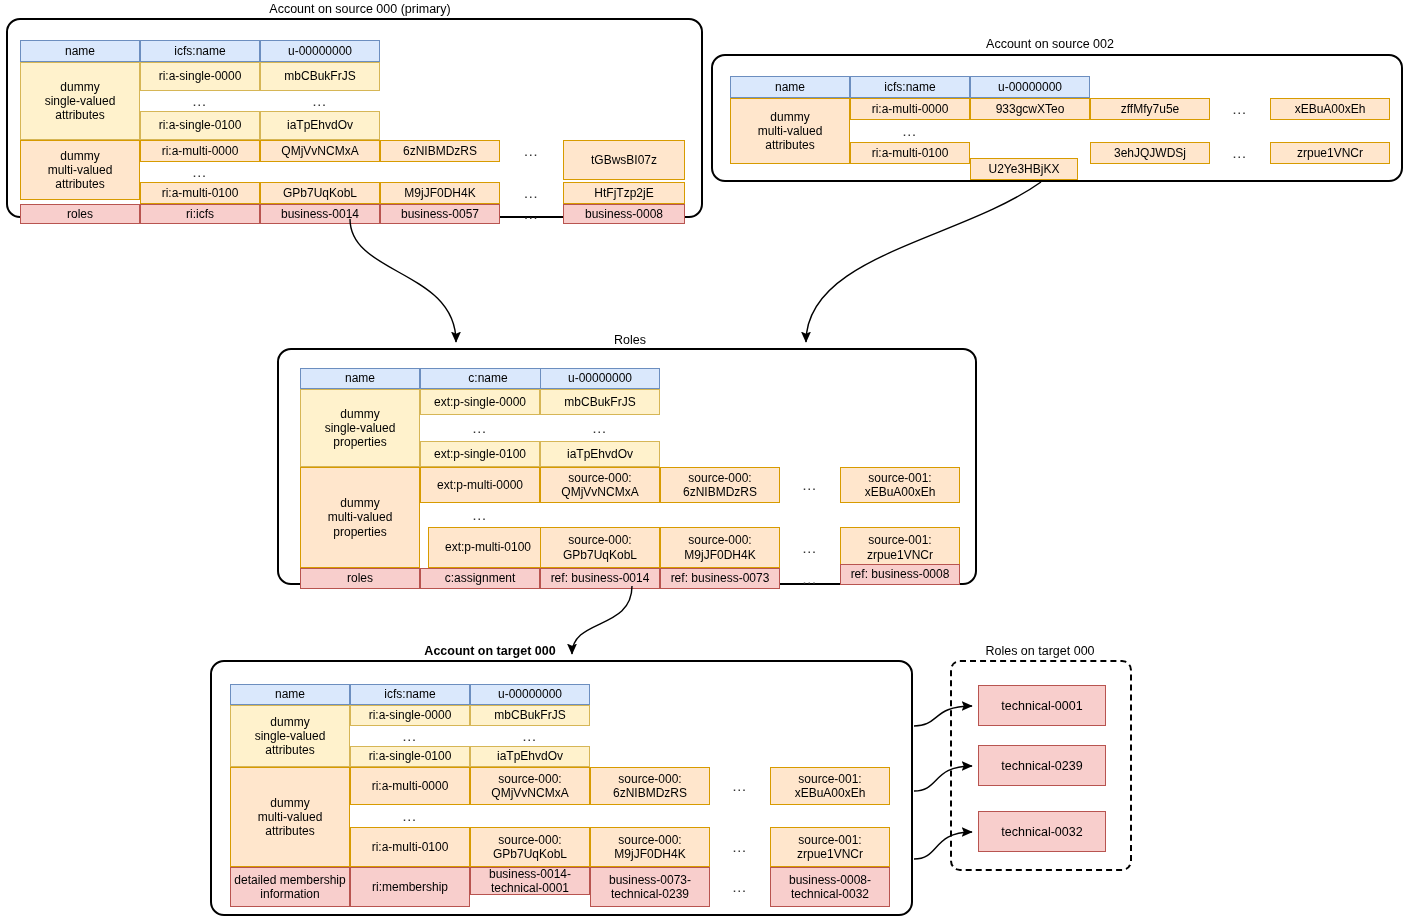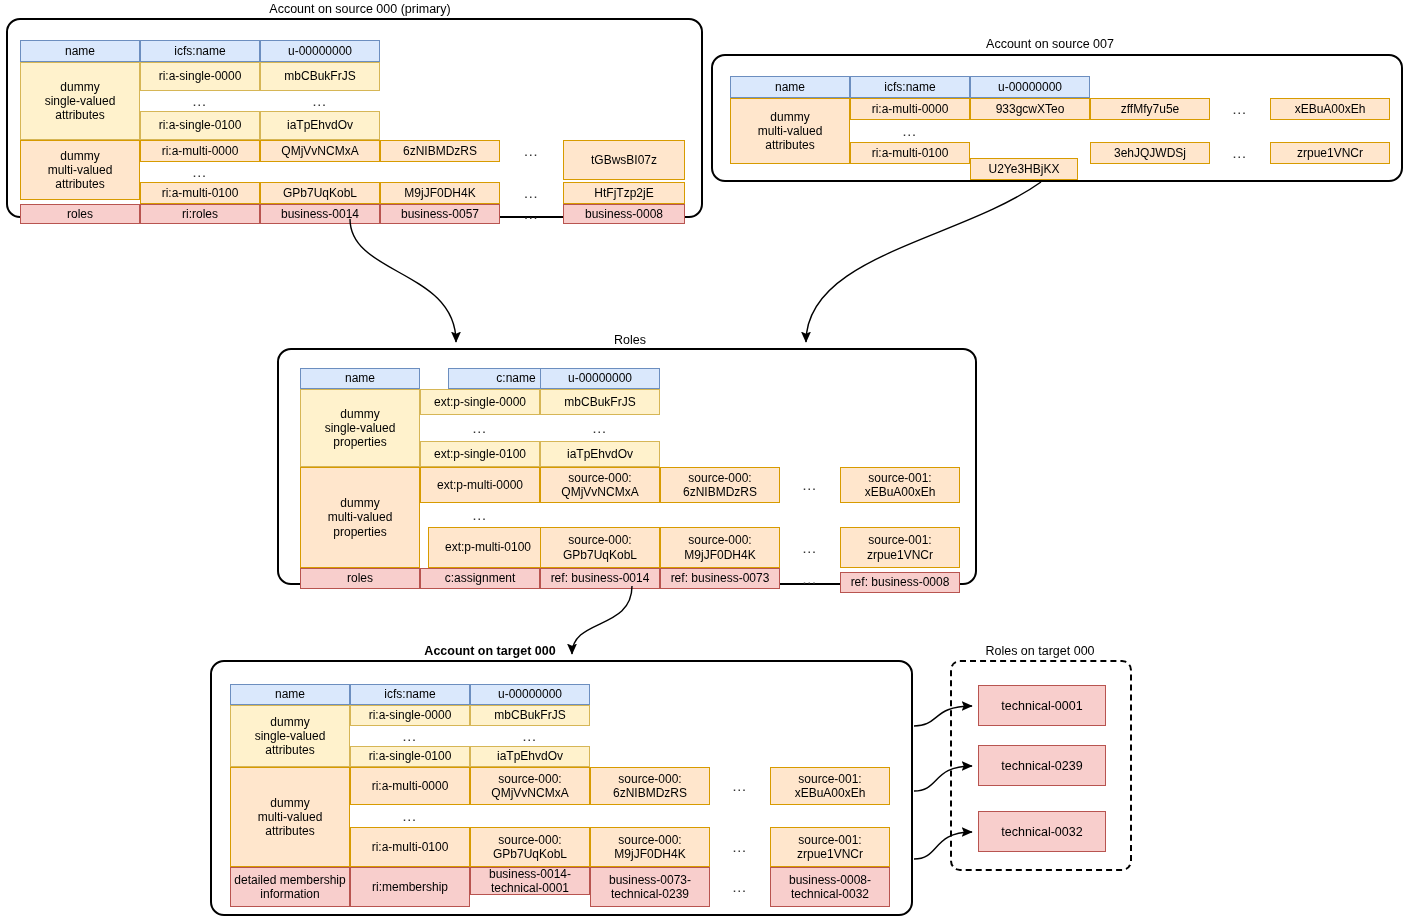--- a/index.html
+++ b/index.html
@@ -26,21 +26,21 @@
   .dots{font-size:15px;letter-spacing:1.5px;color:#333;background:transparent;border:none;}
   .rolebox{position:absolute;box-sizing:border-box;background:#f8cecc;border:1px solid #b85450;
            display:flex;align-items:center;justify-content:center;font-size:12.5px;z-index:3;}
 </style>
 </head>
 <body>
 
 <div class="canvas">
 
   <div class="ctitle" style="left:180px;top:2px;width:360px;">Account on source 000 (primary)</div>
-  <div class="ctitle" style="left:880px;top:37px;width:340px;">Account on source 007</div>
+  <div class="ctitle" style="left:880px;top:37px;width:340px;">Account on source 002</div>
   <div class="ctitle" style="left:560px;top:333px;width:140px;">Roles</div>
   <div class="ctitle" style="left:355px;top:644px;width:270px;font-weight:bold;">Account on target 000</div>
   <div class="ctitle" style="left:915px;top:644px;width:250px;">Roles on target 000</div>
 
   <div class="container" style="left:6px;top:18px;width:697px;height:200px;"></div>
   <div class="grid" style="left:20px;top:40px;width:665px;height:163px;">
 
     <div class="cell c-head" style="left:0px;top:0px;width:120px;height:22px;">name</div>
     <div class="cell c-head" style="left:120px;top:0px;width:120px;height:22px;">icfs:name</div>
     <div class="cell c-head" style="left:240px;top:0px;width:120px;height:22px;">u-00000000</div>
@@ -64,21 +64,21 @@
 
     <div class="cell c-plain dots" style="left:120px;top:122px;width:120px;height:20px;">…</div>
 
     <div class="cell c-multi" style="left:120px;top:142px;width:120px;height:22px;">ri:a-multi-0100</div>
     <div class="cell c-multi" style="left:240px;top:142px;width:120px;height:22px;">GPb7UqKobL</div>
     <div class="cell c-multi" style="left:360px;top:142px;width:120px;height:22px;">M9jJF0DH4K</div>
     <div class="cell c-plain dots" style="left:480px;top:142px;width:63px;height:22px;">…</div>
     <div class="cell c-multi" style="left:543px;top:142px;width:122px;height:22px;">HtFjTzp2jE</div>
 
     <div class="cell c-role" style="left:0px;top:164px;width:120px;height:20px;">roles</div>
-    <div class="cell c-role" style="left:120px;top:164px;width:120px;height:20px;">ri:roles</div>
+    <div class="cell c-role" style="left:120px;top:164px;width:120px;height:20px;">ri:icfs</div>
     <div class="cell c-role" style="left:240px;top:164px;width:120px;height:20px;">business-0014</div>
     <div class="cell c-role" style="left:360px;top:164px;width:120px;height:20px;">business-0057</div>
     <div class="cell c-plain dots" style="left:480px;top:164px;width:63px;height:20px;">…</div>
     <div class="cell c-role" style="left:543px;top:164px;width:122px;height:20px;">business-0008</div>
   </div>
 
   <div class="container" style="left:711px;top:54px;width:692px;height:128px;"></div>
   <div class="grid" style="left:730px;top:76px;width:660px;height:88px;">
     <div class="cell c-head" style="left:0px;top:0px;width:120px;height:22px;">name</div>
     <div class="cell c-head" style="left:120px;top:0px;width:120px;height:22px;">icfs:name</div>
@@ -97,21 +97,21 @@
     <div class="cell c-multi" style="left:120px;top:66px;width:120px;height:22px;">ri:a-multi-0100</div>
     <div class="cell c-multi" style="left:240px;top:82px;width:108px;height:22px;">U2Ye3HBjKX</div>
     <div class="cell c-multi" style="left:360px;top:66px;width:120px;height:22px;">3ehJQJWDSj</div>
     <div class="cell c-plain dots" style="left:480px;top:66px;width:60px;height:22px;">…</div>
     <div class="cell c-multi" style="left:540px;top:66px;width:120px;height:22px;">zrpue1VNCr</div>
   </div>
 
   <div class="container" style="left:277px;top:348px;width:700px;height:237px;"></div>
   <div class="grid" style="left:300px;top:368px;width:660px;height:202px;">
     <div class="cell c-head" style="left:0px;top:0px;width:120px;height:21px;">name</div>
-    <div class="cell c-head" style="left:120px;top:0px;width:136px;height:21px;margin-left:28px;">c:name</div>
+    <div class="cell c-head" style="left:120px;top:0px;width:136px;height:21px;">c:name</div>
     <div class="cell c-head" style="left:240px;top:0px;width:120px;height:21px;">u-00000000</div>
 
     <div class="cell c-single multiline" style="left:0px;top:21px;width:120px;height:78px;">dummy<br>single-valued<br>properties</div>
     <div class="cell c-single" style="left:120px;top:21px;width:120px;height:26px;">ext:p-single-0000</div>
     <div class="cell c-single" style="left:240px;top:21px;width:120px;height:26px;">mbCBukFrJS</div>
     <div class="cell c-plain dots" style="left:120px;top:47px;width:120px;height:26px;">…</div>
     <div class="cell c-plain dots" style="left:240px;top:47px;width:120px;height:26px;">…</div>
     <div class="cell c-single" style="left:120px;top:73px;width:120px;height:26px;">ext:p-single-0100</div>
     <div class="cell c-single" style="left:240px;top:73px;width:120px;height:26px;">iaTpEhvdOv</div>
 
@@ -128,21 +128,21 @@
     <div class="cell c-multi multiline" style="left:240px;top:159px;width:120px;height:41px;">source-000:<br>GPb7UqKobL</div>
     <div class="cell c-multi multiline" style="left:360px;top:159px;width:120px;height:41px;">source-000:<br>M9jJF0DH4K</div>
     <div class="cell c-plain dots" style="left:480px;top:159px;width:60px;height:41px;">…</div>
     <div class="cell c-multi multiline" style="left:540px;top:159px;width:120px;height:41px;">source-001:<br>zrpue1VNCr</div>
 
     <div class="cell c-role" style="left:0px;top:200px;width:120px;height:21px;">roles</div>
     <div class="cell c-role" style="left:120px;top:200px;width:120px;height:21px;">c:assignment</div>
     <div class="cell c-role" style="left:240px;top:200px;width:120px;height:21px;">ref: business-0014</div>
     <div class="cell c-role" style="left:360px;top:200px;width:120px;height:21px;">ref: business-0073</div>
     <div class="cell c-plain dots" style="left:480px;top:200px;width:60px;height:21px;">…</div>
-    <div class="cell c-role" style="left:540px;top:204px;width:120px;height:21px;">ref: business-0008</div>
+    <div class="cell c-role" style="left:540px;top:196px;width:120px;height:21px;">ref: business-0008</div>
   </div>
 
   <div class="container" style="left:210px;top:660px;width:703px;height:256px;"></div>
   <div class="grid" style="left:230px;top:684px;width:660px;height:214px;">
     <div class="cell c-head" style="left:0px;top:0px;width:120px;height:21px;">name</div>
     <div class="cell c-head" style="left:120px;top:0px;width:120px;height:21px;">icfs:name</div>
     <div class="cell c-head" style="left:240px;top:0px;width:120px;height:21px;">u-00000000</div>
 
     <div class="cell c-single multiline" style="left:0px;top:21px;width:120px;height:62px;">dummy<br>single-valued<br>attributes</div>
     <div class="cell c-single" style="left:120px;top:21px;width:120px;height:21px;">ri:a-single-0000</div>

